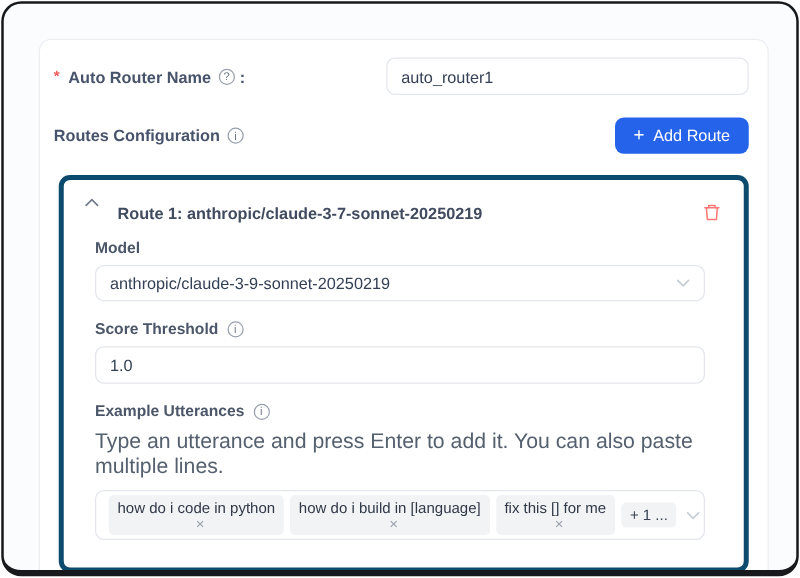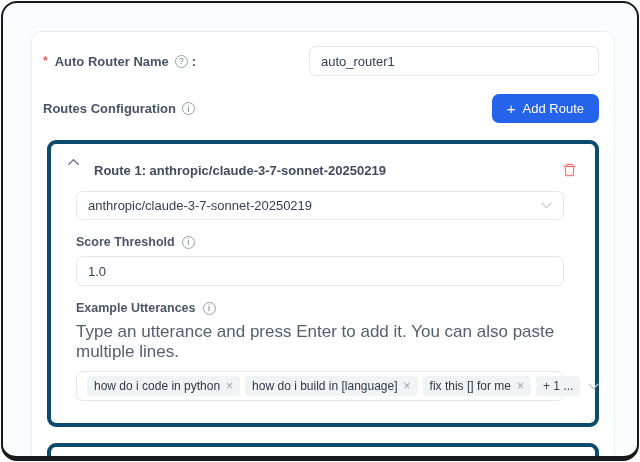--- a/index.html
+++ b/index.html
@@ -59,21 +59,21 @@
   .select-value { flex:1; font-size:13px; color:#333f54; white-space:nowrap; overflow:hidden; }
   .chev-down { display:inline-flex; margin-left:8px; }
   .gap { height:15px; }
   .hint { font-size:17px; color:#55606f; margin:2px 0 9px 0; }
   .tags-box {
     min-height:30px; border:1px solid #e3e6ec; border-radius:7px; background:#fff;
     display:flex; align-items:center; padding:3px 10px 3px 5px; cursor:text;
   }
   .tag {
     display:inline-flex; align-items:center; background:#f2f3f5; border-radius:4px;
-    padding:3px 7px; margin-left:5px; font-size:12px; color:#2f3847; white-space:nowrap;
+    padding:3px 7px; margin-left:5px; font-size:12px; color:#2f3847; white-space:nowrap;flex-direction:column;
   }
   .tag-x { color:#99a0ab; margin-left:6px; font-size:12px; cursor:pointer; line-height:1; }
   .tag.more { color:#3a4454; }
 </style>
 </head>
 <body>
 
 <div class="frame">
   <div class="card">
 
@@ -111,22 +111,25 @@
         <button class="trash-btn">
           <svg width="15" height="16" viewBox="0 0 24 24" fill="none" stroke="#ff7875" stroke-width="2" stroke-linecap="round" stroke-linejoin="round">
               <path d="M3 6h18"></path>
               <path d="M8 6V3h8v3"></path>
               <path d="M5 6l1.2 15h11.6L19 6"></path>
             </svg>
         </button>
       </div>
       <div class="panel-body">
 
+        <div class="inner-label">
+          <span>Model</span>
+        </div>
         <div class="select-box">
-          <span class="select-value">anthropic/claude-3-7-sonnet-20250219</span>
+          <span class="select-value">anthropic/claude-3-9-sonnet-20250219</span>
           <span class="chev-down">
             <svg width="11" height="7" viewBox="0 0 12 8">
                 <path d="M1 1.5 L6 6.5 L11 1.5" stroke="#c6ccd4" stroke-width="1.5" fill="none" stroke-linecap="round"></path>
               </svg>
           </span>
         </div>
 
         <div class="gap"></div>
 
         <div class="inner-label">

